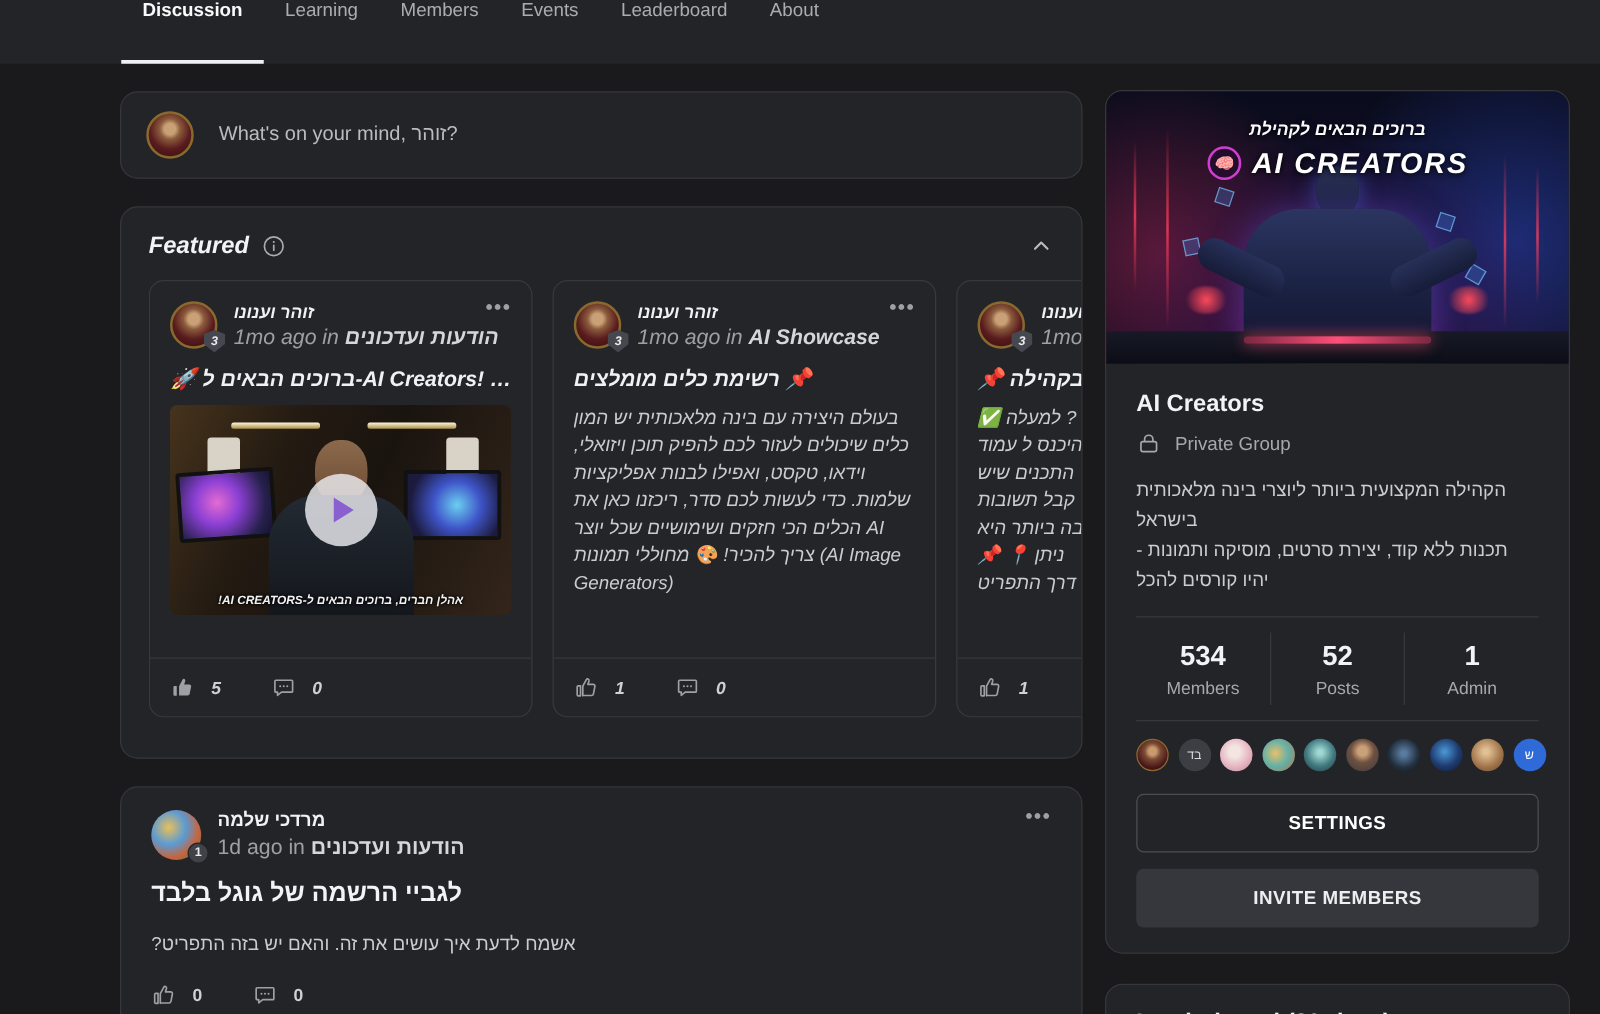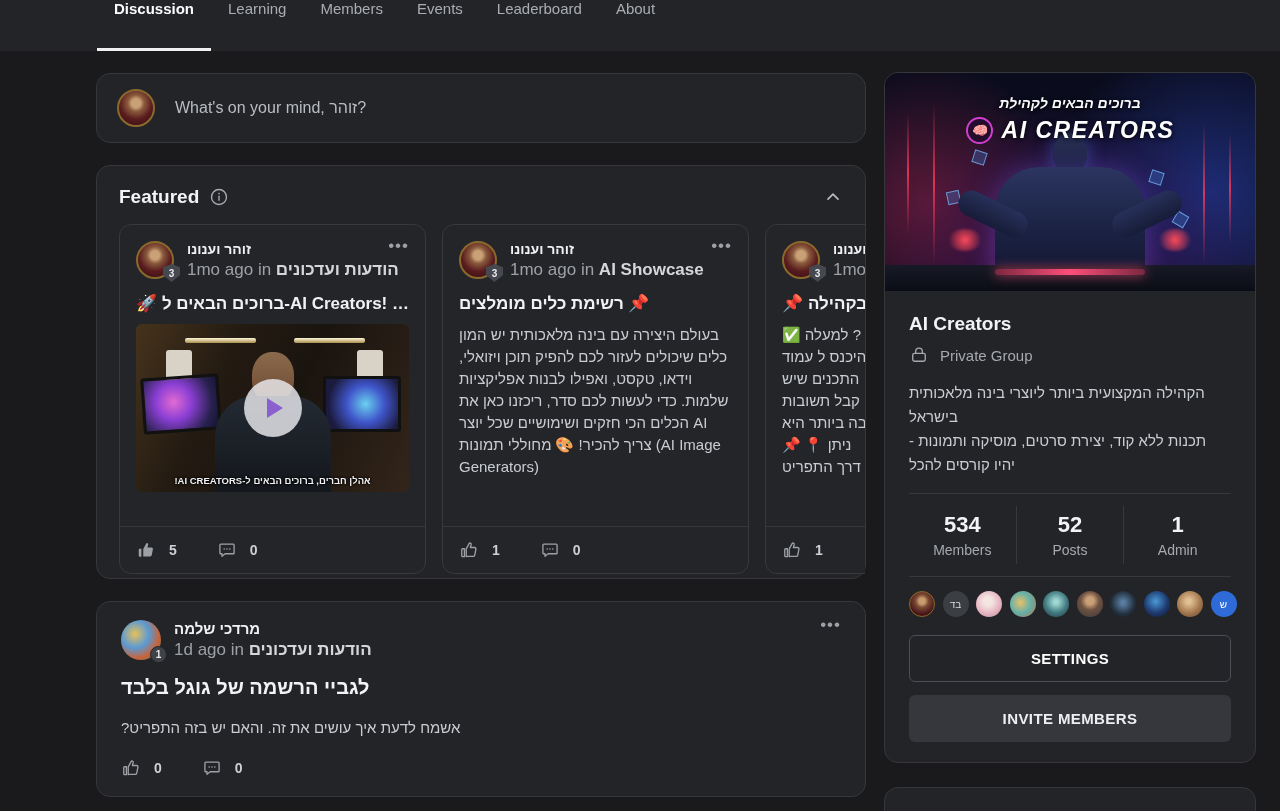--- a/index.html
+++ b/index.html
@@ -22,21 +22,21 @@
 
   
   .composer { height:70px; display:flex; align-items:center; padding:0 20px; cursor:pointer; }
   .avatar { border-radius:50%; flex-shrink:0; }
   .av-zohar { background:radial-gradient(circle at 50% 36%, #caa176 16%, #8a5a3c 30%, #5a1c1e 58%, #330e12 95%);
     border:2px solid #8a6a2c; }
   .composer .avatar { width:38px; height:38px; }
   .composer-text { margin-left:20px; color:#b9bcc1; font-size:16px; }
 
   
-  .featured { margin-top:22px; padding:20px 0 4px 0; }
+  .featured { margin-top:22px; padding:20px 0 32px 0;font-style:italic; }
   .featured-head { display:flex; align-items:center; padding:0 22px; }
   .featured-title { font-size:19px; font-weight:bold; color:#f2f3f4; }
   .info-ic { margin-left:10px; color:#a9adb2; display:flex; }
   .chev { margin-left:auto; color:#b9bcc1; display:flex; cursor:pointer; }
   .cards-row { display:flex; gap:16px; margin:16px 0 0 22px; overflow:hidden; }
 
   .mini { width:307px; flex:0 0 307px; height:350px; background:#242529; border:1px solid #38393d;
     border-radius:12px; display:flex; flex-direction:column; overflow:hidden; }
   .mini-head { display:flex; padding:16px 16px 0 16px; }
   .av-wrap { position:relative; width:38px; height:38px; flex-shrink:0; }

